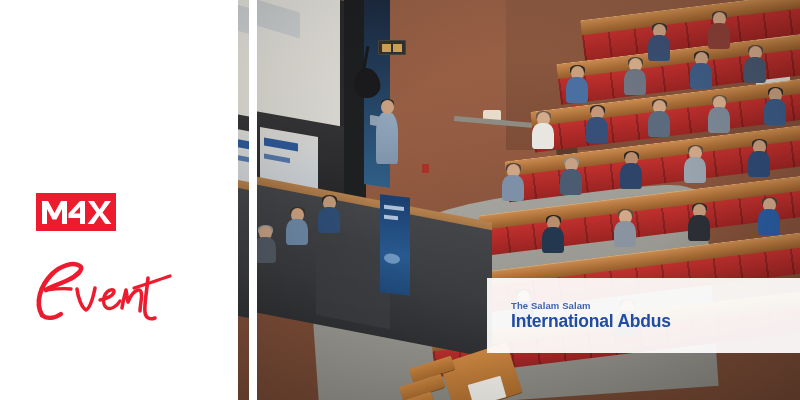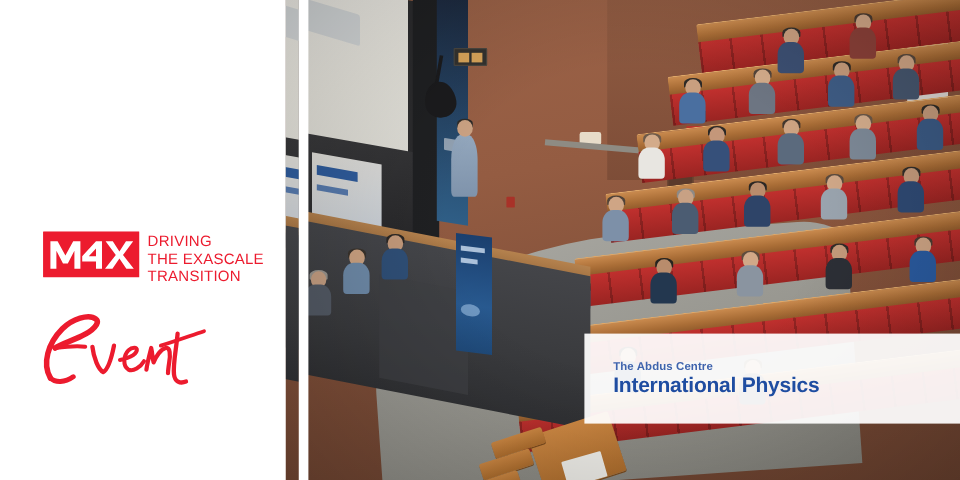--- a/index.html
+++ b/index.html
@@ -388,23 +388,20 @@
       <svg viewBox="0 0 80 38" width="80" height="38" aria-hidden="true">
         <rect x="0" y="0" width="80" height="38" fill="#EC1B2E"></rect>
 
         <path d="M6 31 L6 8 L12 8 L18.5 20 L25 8 L31 8 L31 31 L26 31 L26 16 L20.5 26.5 L16.5 26.5 L11 16 L11 31 Z" fill="#ffffff"></path>
 
         <path d="M44 8 L49 8 L49 31 L44 31 L44 25 L32.5 25 L32.5 20.5 L44 8 Z M44 20.5 L44 14 L38 20.5 Z" fill="#ffffff"></path>
 
         <path d="M52 8 L58 8 L63.5 16.5 L69 8 L75 8 L66.5 19.5 L75.5 31 L69.3 31 L63.5 22.4 L57.7 31 L51.5 31 L60.5 19.5 Z" fill="#ffffff"></path>
       </svg>
     </div>
-    <div class="max-tag">DRIVING
-THE EXASCALE
-TRANSITION</div>
   </div>
 
   <div class="event-word">
     <svg viewBox="0 0 150 66" width="150" height="66" aria-hidden="true">
       <g fill="none" stroke="#EC1B2E" stroke-linecap="round" stroke-linejoin="round">
 
         <path d="M12 57 C5 45 10 28 22 16 C30 8 44 3 50 8 C54 11 47 18 38 22
                  C30 26 20 29 16 32" stroke-width="4.6"></path>
         <path d="M16 32 C24 31 34 30 41 31" stroke-width="3.4"></path>
         <path d="M12 57 C16 61 24 61 31 56" stroke-width="4.2"></path>
@@ -416,18 +413,18 @@
         <path d="M92 50 C93 43 95 36 96 32 C97 36 97 41 98 44 C100 39 104 33 108 32 C112 31 112 38 111 44 C110.4 48 110 51 110 53" stroke-width="3.5"></path>
 
         <path d="M118 20 C117 32 114 46 115 54 C115.6 60 120 62 125 60" stroke-width="3.6"></path>
         <path d="M104 30 C114 27 128 22 140 18" stroke-width="3.2"></path>
       </g>
     </svg>
   </div>
 
   <div class="ictp-box">
     <div class="ictp-text">
-      <div class="ictp-sub">The Abdus Centre</div>
-      <div class="ictp-l1">International Physics</div>
+      <div class="ictp-sub">The Salam Salam</div>
+      <div class="ictp-l1">International Abdus</div>
     </div>
   </div>
 
 </div>
 
 </body></html>

